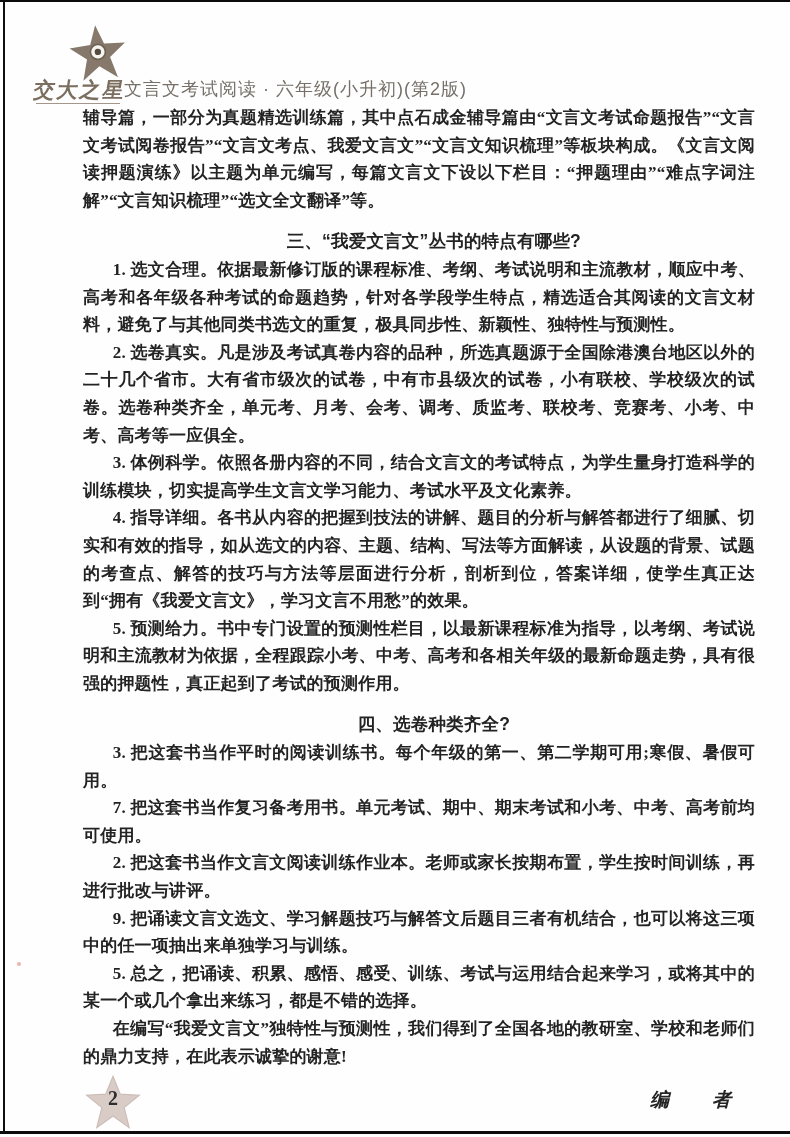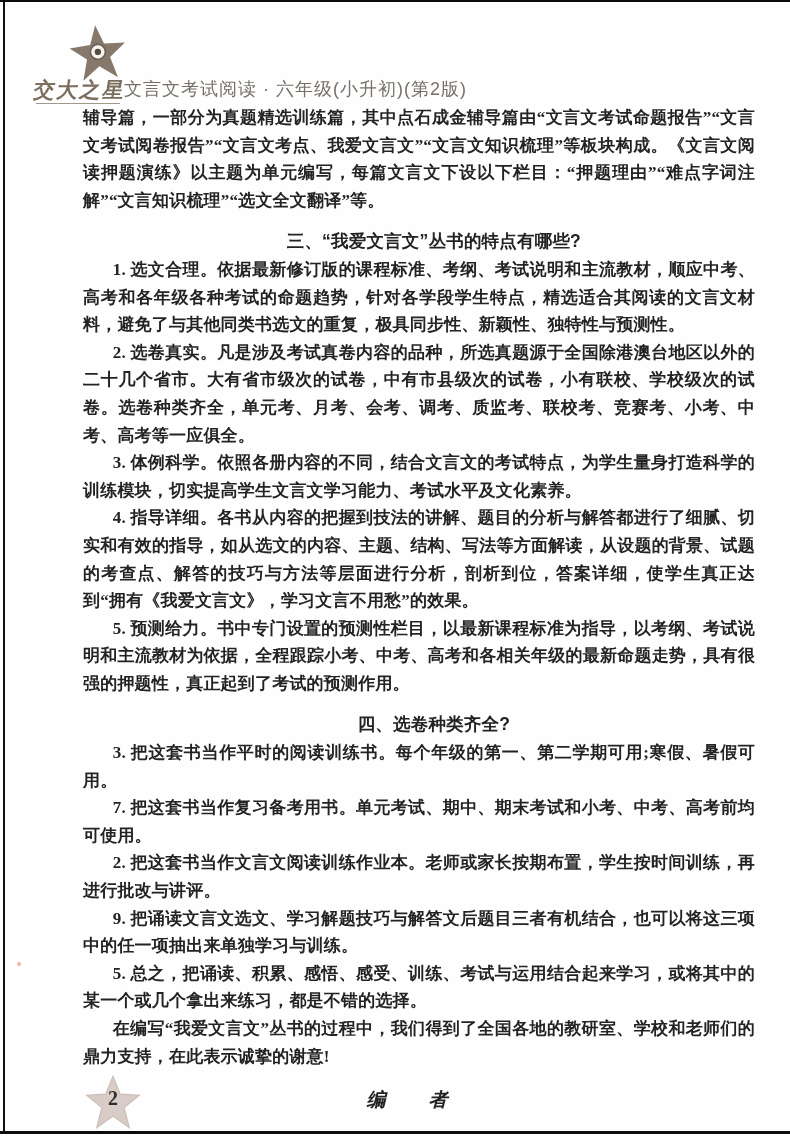--- a/index.html
+++ b/index.html
@@ -36,21 +36,21 @@
     font-weight:600;letter-spacing:0.2px;
   }
   .content p{margin:0;text-indent:1.75em;}
   .content p.no-indent{text-indent:0;}
   .sec-heading{
     margin:14px 0 0 0;font-size:17.5px;line-height:27.6px;
     font-family:"Liberation Sans","DejaVu Sans",sans-serif;
     font-weight:bold;text-indent:1.7em;text-align:center;
   }
   .signature{
-    margin-top:16px;padding-right:12px;text-align:center;
+    margin-top:16px;padding-right:12px;text-align:right;
     font-style:italic;font-weight:bold;font-size:19px;letter-spacing:12px;
   }
 
   
   .page-star{position:absolute;left:80px;top:1074px;width:66px;height:56px;}
   .page-star svg{position:absolute;left:0;top:0;}
   .page-num{
     position:absolute;left:0;top:13px;width:66px;text-align:center;
     font-size:20px;font-weight:bold;color:#2d2d2d;
     font-family:"Liberation Serif",serif;
@@ -89,21 +89,21 @@
     <p>4. 指导详细。各书从内容的把握到技法的讲解、题目的分析与解答都进行了细腻、切实和有效的指导，如从选文的内容、主题、结构、写法等方面解读，从设题的背景、试题的考查点、解答的技巧与方法等层面进行分析，剖析到位，答案详细，使学生真正达到“拥有《我爱文言文》，学习文言不用愁”的效果。</p>
     <p>5. 预测给力。书中专门设置的预测性栏目，以最新课程标准为指导，以考纲、考试说明和主流教材为依据，全程跟踪小考、中考、高考和各相关年级的最新命题走势，具有很强的押题性，真正起到了考试的预测作用。</p>
 
     <h3 class="sec-heading">四、选卷种类齐全?</h3>
     <p>3. 把这套书当作平时的阅读训练书。每个年级的第一、第二学期可用;寒假、暑假可用。</p>
     <p>7. 把这套书当作复习备考用书。单元考试、期中、期末考试和小考、中考、高考前均可使用。</p>
     <p>2. 把这套书当作文言文阅读训练作业本。老师或家长按期布置，学生按时间训练，再进行批改与讲评。</p>
     <p>9. 把诵读文言文选文、学习解题技巧与解答文后题目三者有机结合，也可以将这三项中的任一项抽出来单独学习与训练。</p>
     <p>5. 总之，把诵读、积累、感悟、感受、训练、考试与运用结合起来学习，或将其中的某一个或几个拿出来练习，都是不错的选择。</p>
 
-    <p>在编写“我爱文言文”丛书的过程中，我们得到了全国各地的教研室、学校和老师们的鼎力支持，在此表示诚挚的谢意!</p>
+    <p>在编写“我爱文言文”独特性与预测性，我们得到了全国各地的教研室、学校和老师们的鼎力支持，在此表示诚挚的谢意!</p>
 
     <div class="signature">编　者</div>
   </div>
 
   <div class="page-star">
     <svg viewBox="0 0 100 100" width="66" height="56">
       <polygon points="50,4 63,36 97,38 70,60 79,96 50,75 21,96 30,60 3,38 37,36" fill="#d9ccc6" stroke="#cbbdb6" stroke-width="2"></polygon>
     </svg>
     <div class="page-num">2</div>
   </div>

